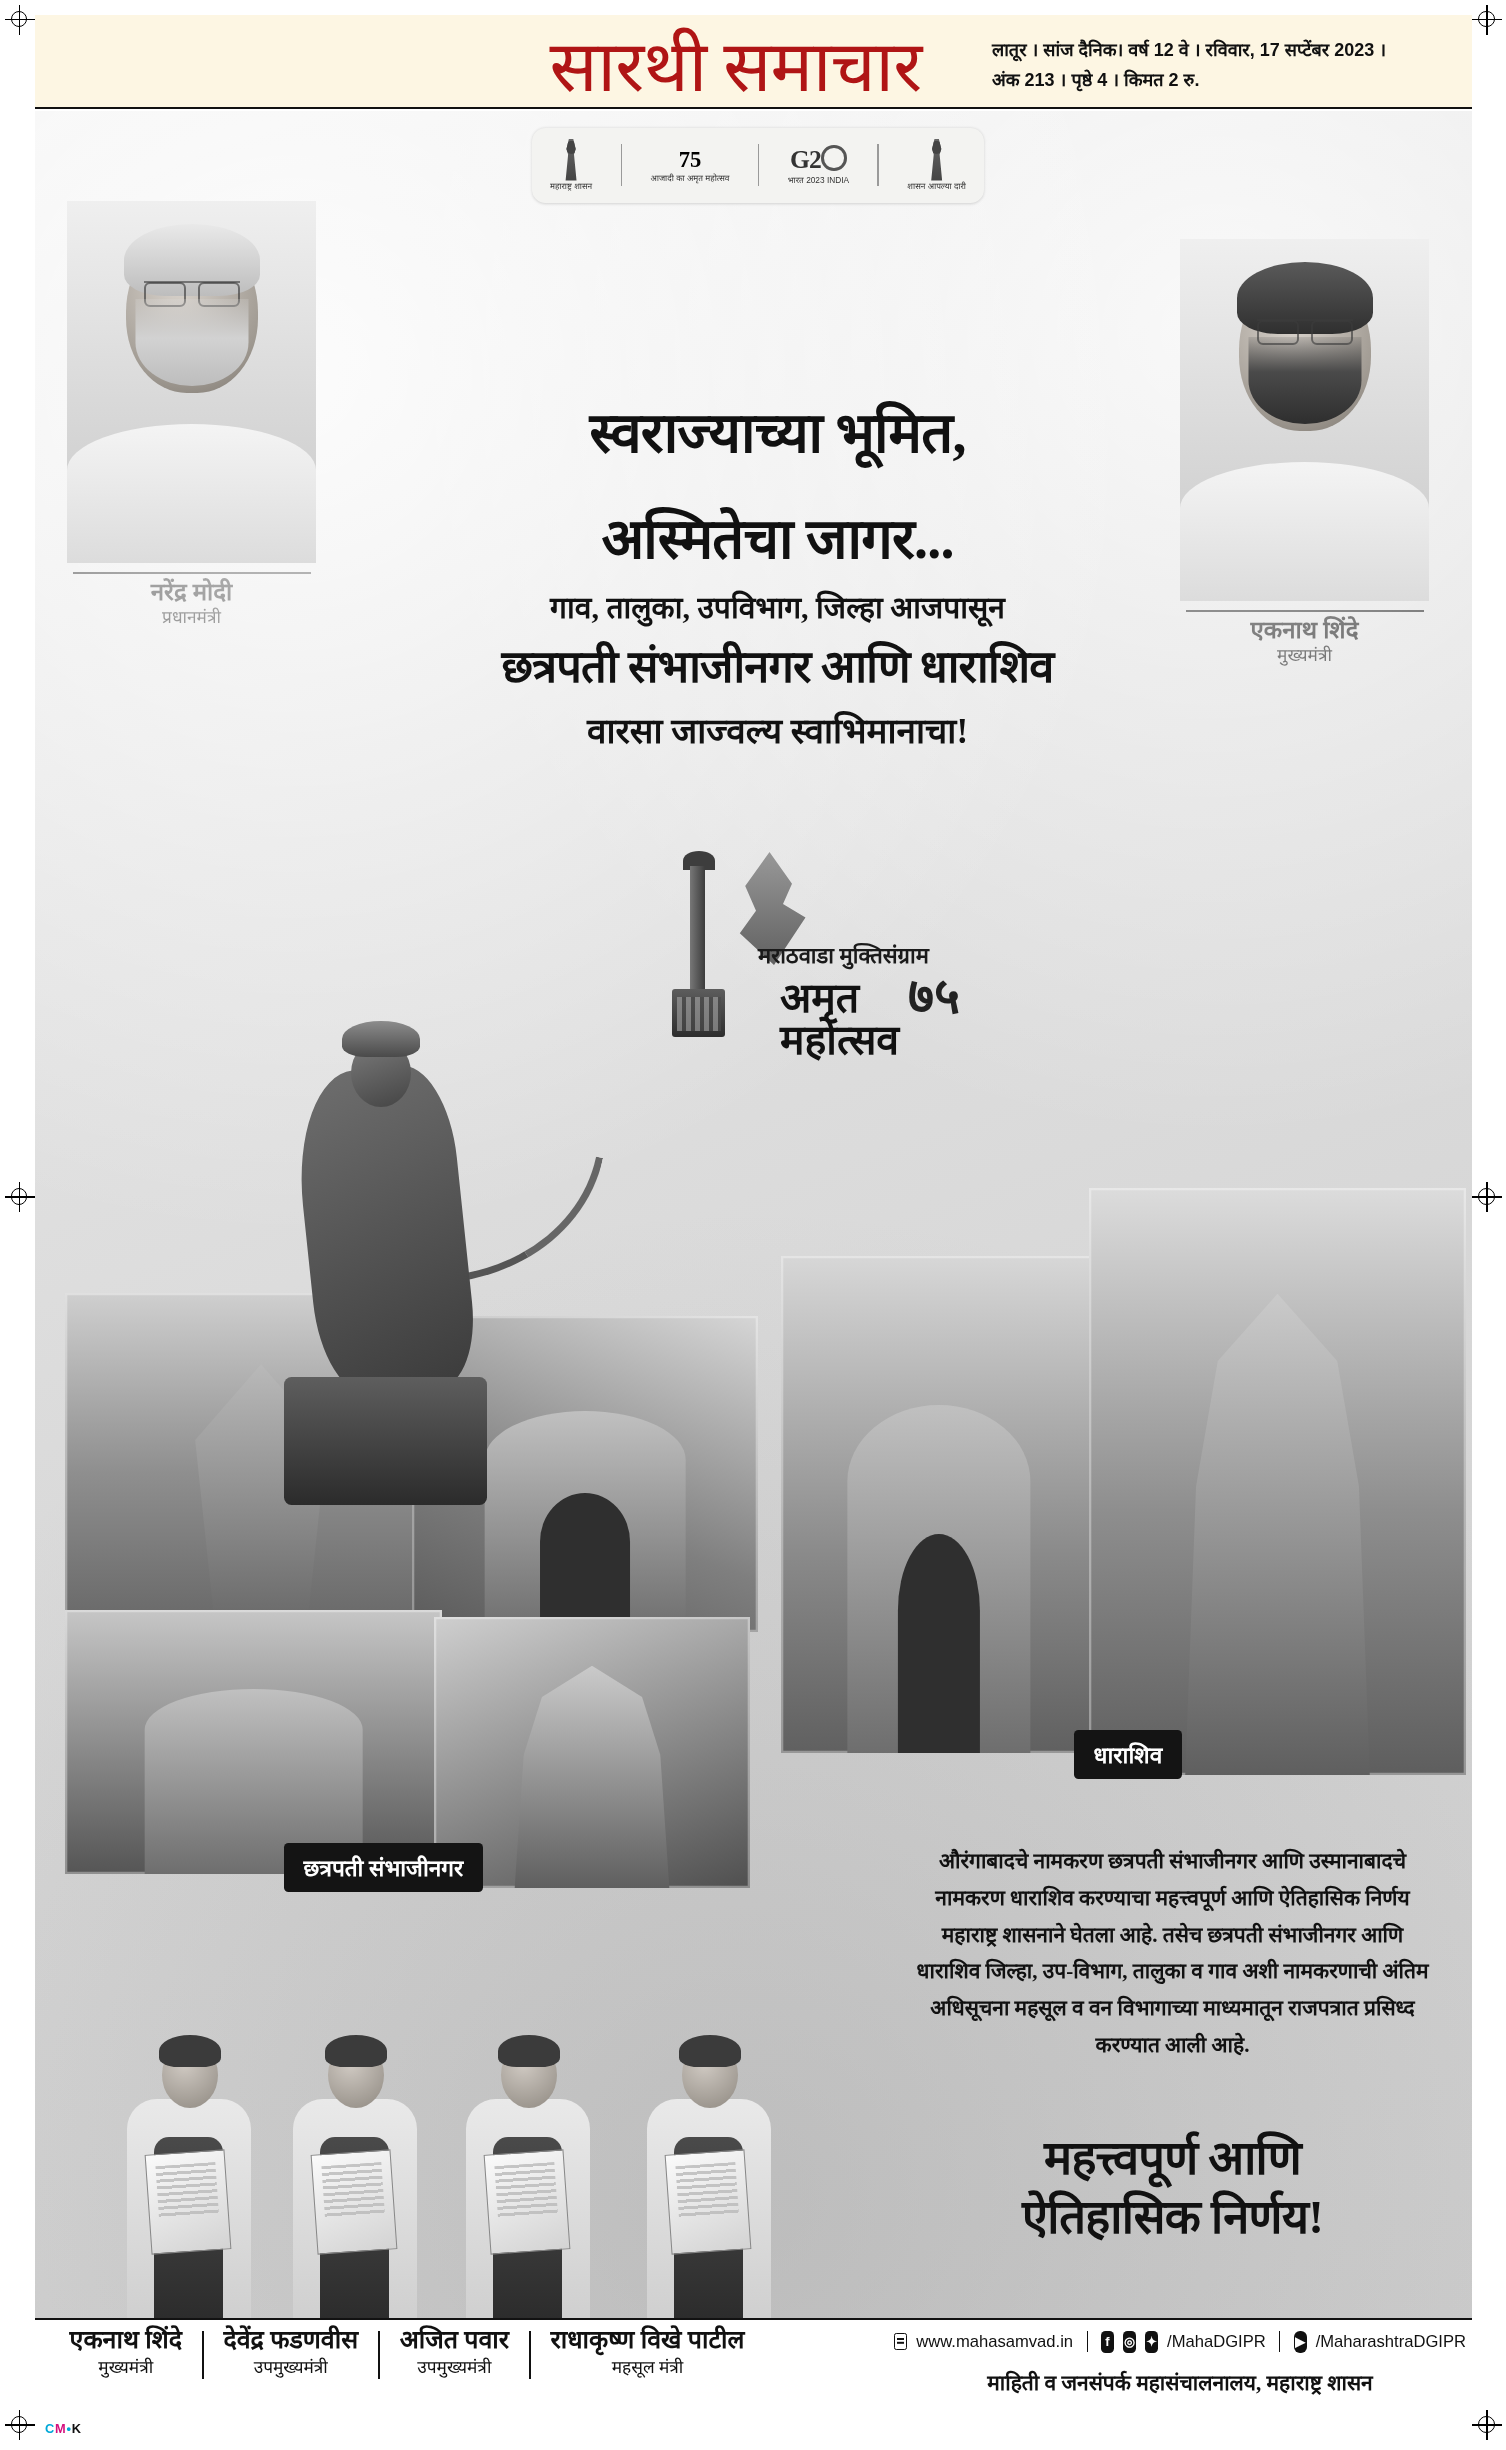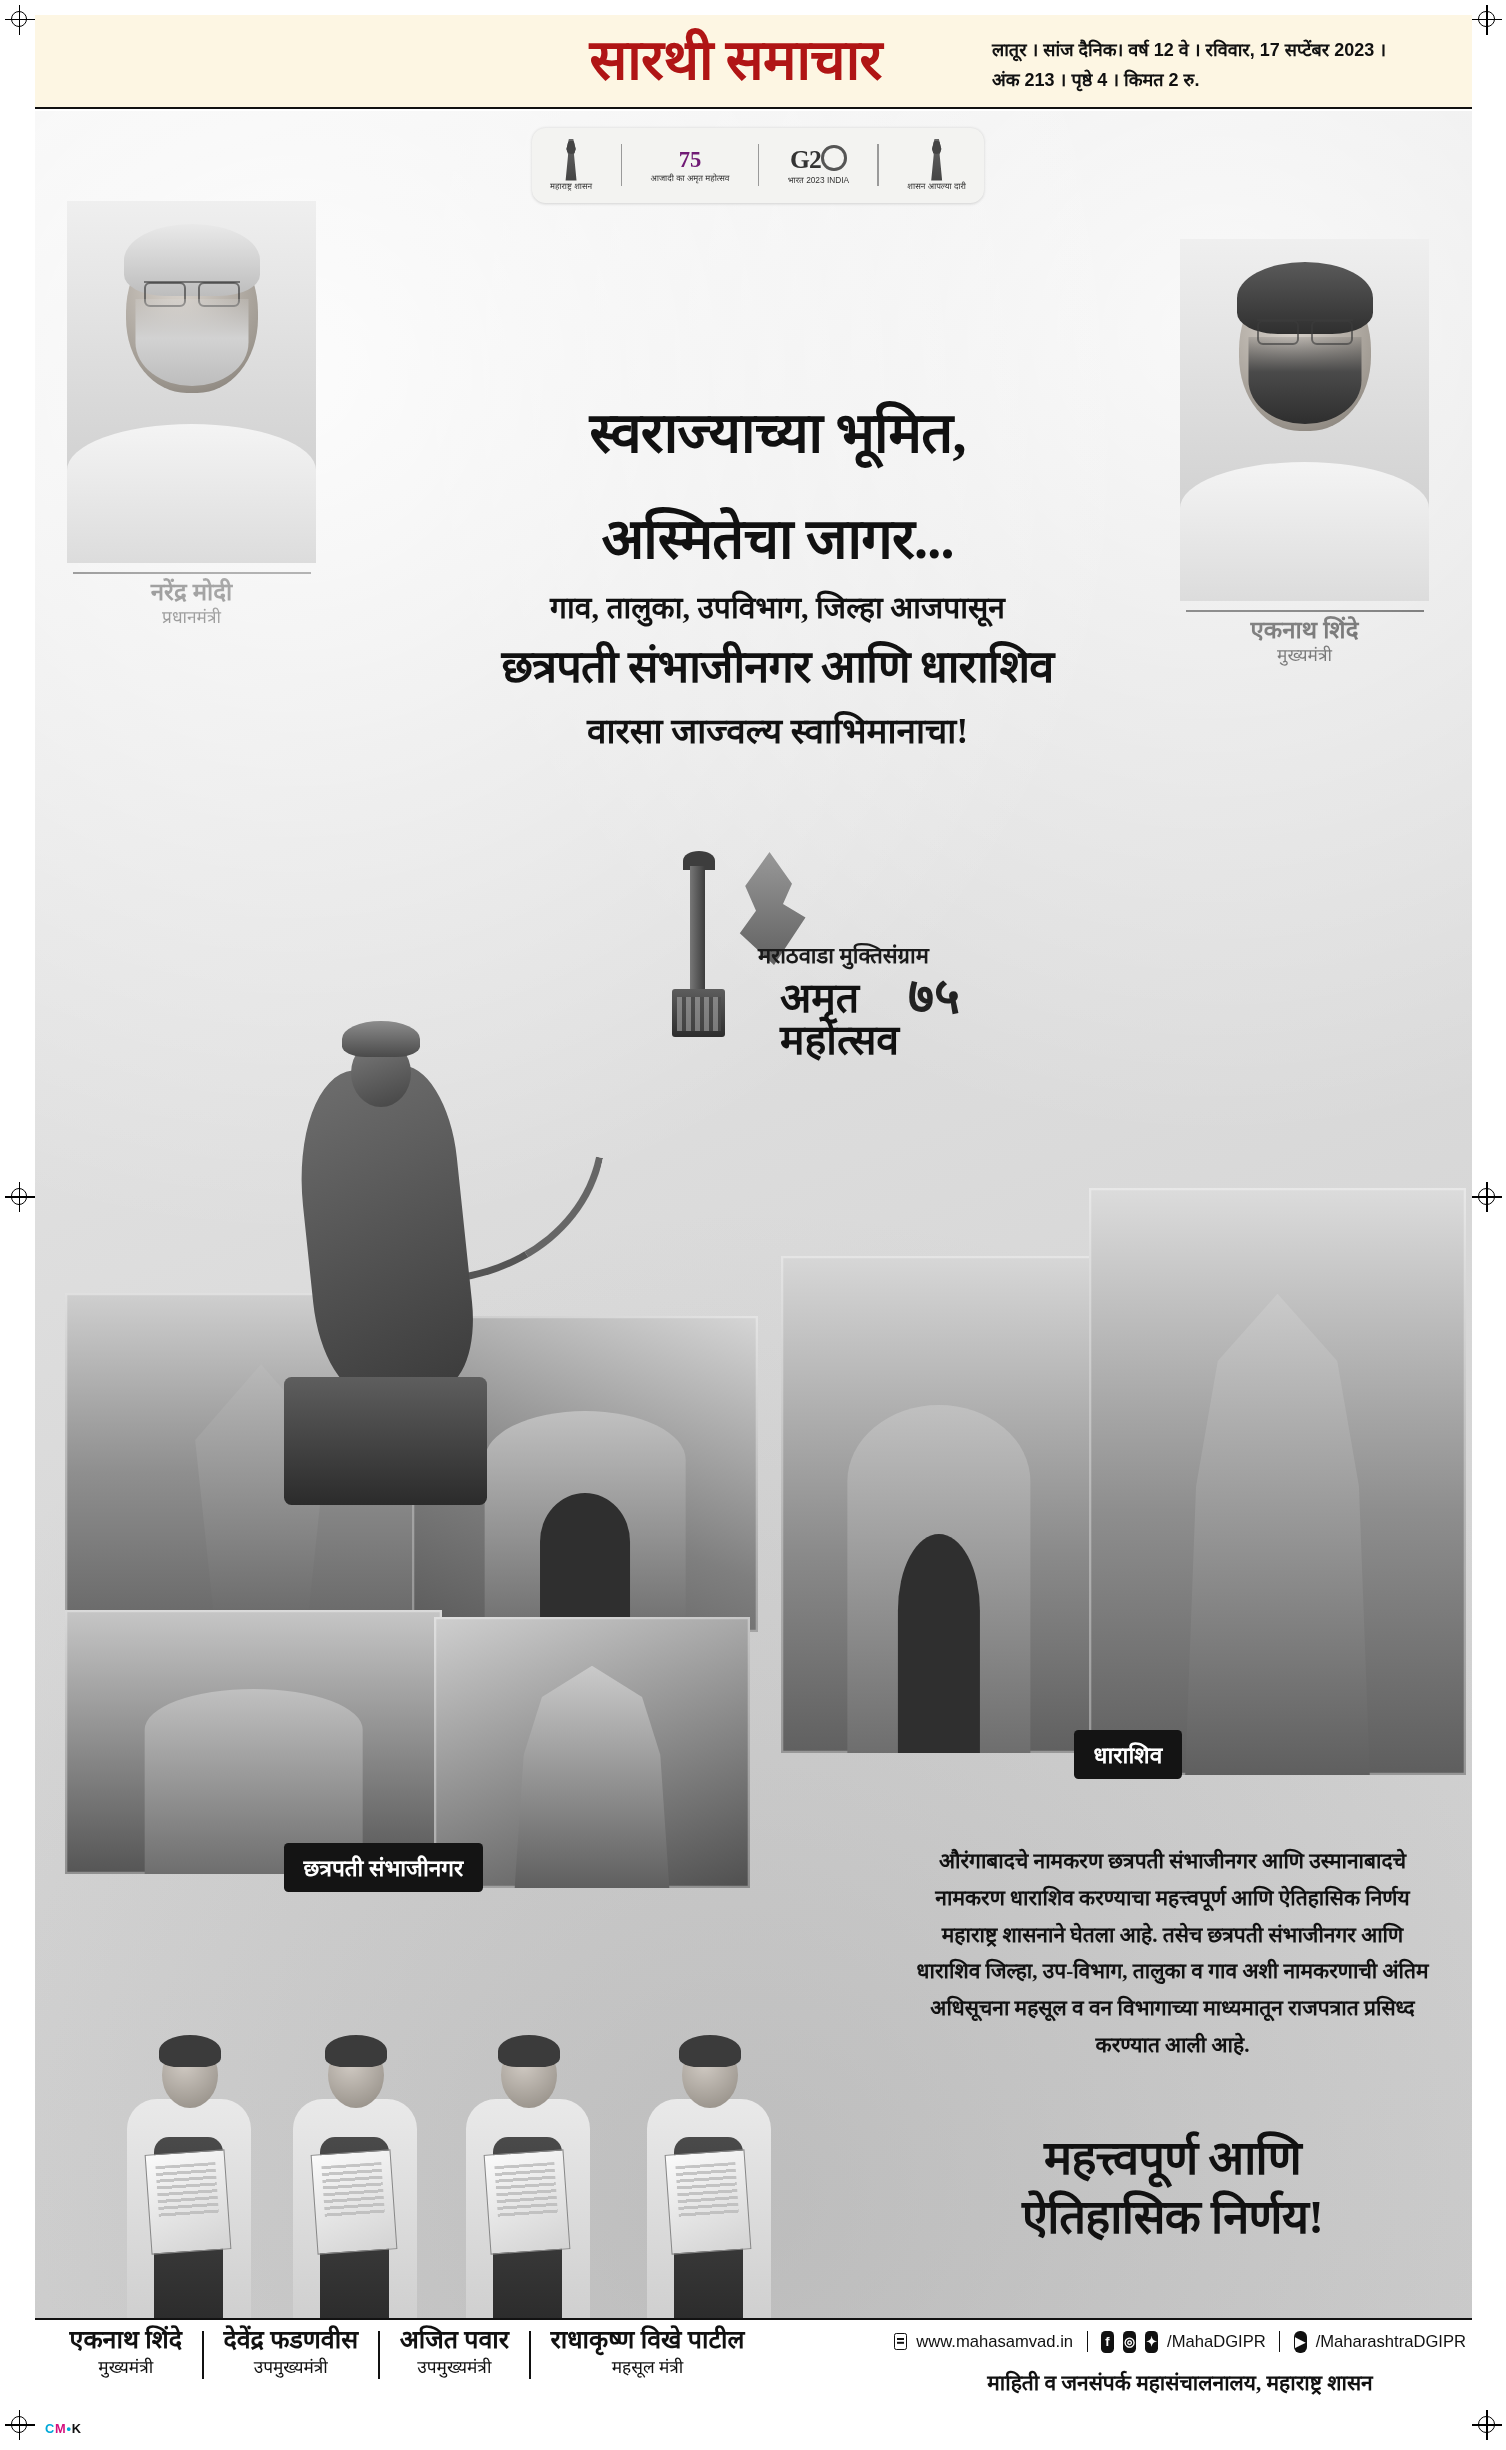--- a/index.html
+++ b/index.html
@@ -10,42 +10,42 @@
   .regmark{position:absolute;width:30px;height:30px;}
   .regmark:before,.regmark:after{content:"";position:absolute;background:#000;}
   .regmark:before{left:14.3px;top:0;width:1.5px;height:30px;}
   .regmark:after{top:14.3px;left:0;height:1.5px;width:30px;}
   .regcircle{position:absolute;left:6px;top:6px;width:16.6px;height:16.6px;border:1.5px solid #000;border-radius:50%;box-sizing:border-box;}
   .cmyk{position:absolute;font-size:12.8px;letter-spacing:0.8px;font-weight:bold;color:#111;}
   .cmyk .c{color:#00a8d8;} .cmyk .m{color:#d40f7d;} .cmyk .k{color:#111;}
 
   
   #masthead{position:absolute;left:35px;top:15px;width:1437px;height:92px;background:#fdf6e3;border-bottom:2.3px solid #111;}
-  #mast-title{position:absolute;left:452px;top:16.6px;width:497px;text-align:center;font-family:"Liberation Serif", serif;font-weight:bold;font-size:56px;color:#b01515;letter-spacing:-0.8px;line-height:1;}
+  #mast-title{position:absolute;left:452px;top:16.6px;width:497px;text-align:center;font-family:"Liberation Serif", serif;font-weight:normal;font-size:71px;color:#b01515;letter-spacing:-0.8px;line-height:1;}
   #mast-meta{position:absolute;left:957px;top:21px;width:452px;color:#111;font-size:18px;line-height:1.65;font-weight:bold;}
   #mast-meta div{white-space:nowrap;}
 
   
   #poster{position:absolute;left:35px;top:111px;width:1437px;height:2207px;background:linear-gradient(160deg,#f2f2f2 0%,#e2e2e2 30%,#d7d7d7 60%,#cfcfcf 100%);overflow:hidden;}
   #poster:after{content:"";position:absolute;inset:0;background:
     radial-gradient(circle at 18% 12%, rgba(255,255,255,.85), rgba(255,255,255,0) 38%),
     radial-gradient(circle at 82% 10%, rgba(255,255,255,.75), rgba(255,255,255,0) 35%),
     radial-gradient(circle at 50% 95%, rgba(150,150,150,.35), rgba(255,255,255,0) 45%);
     pointer-events:none;}
 
   
   #logo-strip{position:absolute;left:497px;top:16.6px;width:452px;height:75px;background:#f3f3f1;border-radius:13.6px;display:flex;align-items:center;justify-content:space-around;box-shadow:0 0.8px 3px rgba(0,0,0,.15);z-index:6;}
   .logo-cell{display:flex;flex-direction:column;align-items:center;justify-content:center;height:62px;padding:0 7.5px;position:relative;}
   .logo-sep{width:1.5px;height:42px;background:#9a9a9a;}
   .emblem{width:21px;height:42px;background:
     radial-gradient(circle at 50% 20%, #444 0 6px, transparent 6.8px),
     linear-gradient(#666,#444);
     clip-path:polygon(40% 0,60% 0,72% 25%,64% 38%,76% 100%,24% 100%,36% 38%,28% 25%);}
   .logo-txt{font-size:8.3px;color:#333;text-align:right;line-height:1.15;margin-top:1.5px;}
-  .az75{font-family:"Liberation Serif",serif;font-size:22.6px;color:#701a75;font-weight:bold;}
+  .az75{font-family:"Liberation Serif",serif;font-size:22.6px;color:#000000;font-weight:bold;}
   .g20{font-family:"Liberation Serif",serif;font-size:25.6px;font-weight:bold;color:#333;letter-spacing:-0.8px;}
   .g20 .o{display:inline-block;width:19.6px;height:19.6px;border:3px solid #555;border-radius:50%;vertical-align:-3px;}
 
   
   .portrait{position:absolute;width:249px;height:362px;overflow:hidden;z-index:5;}
   #pm-photo{left:32px;top:90px;}
   #cm-photo{left:1145px;top:128px;}
   .face{position:absolute;inset:0;
     background:linear-gradient(180deg,#efefef 0%,#d9d9d9 55%,#c8c8c8 100%);}
   .pbox{position:absolute;left:0;right:0;bottom:0;height:139px;background:linear-gradient(180deg,#f4f4f4,#dcdcdc);border-radius:60% 60% 0 0 / 40% 40% 0 0;}

